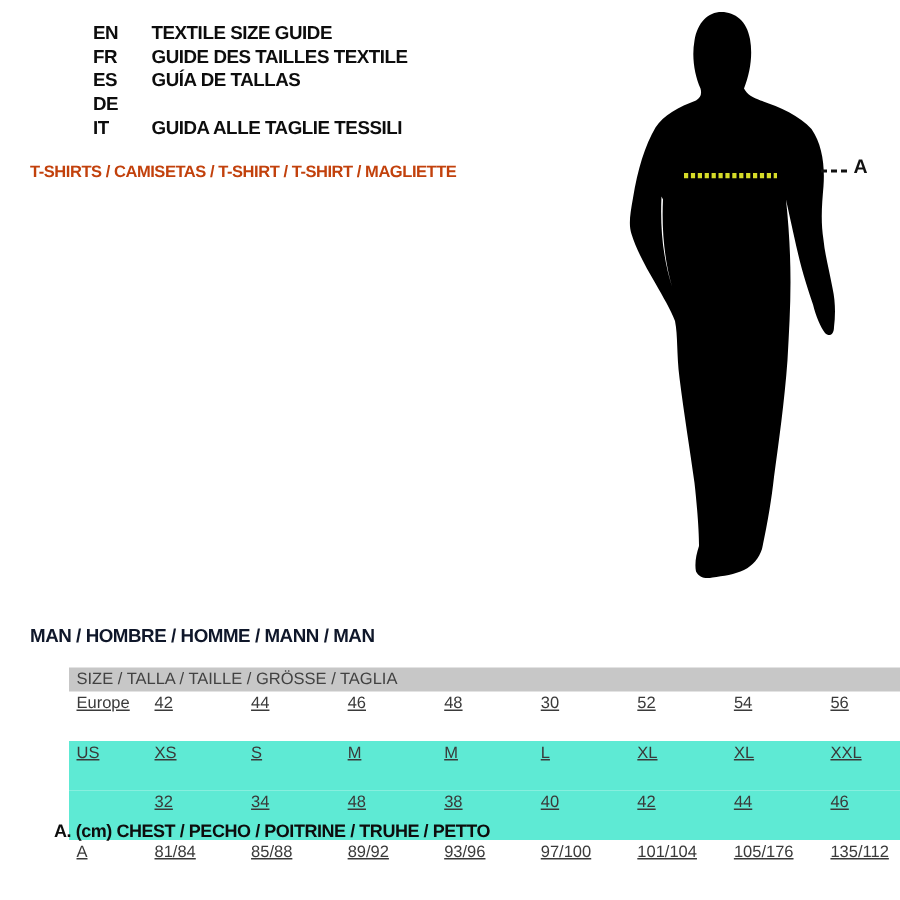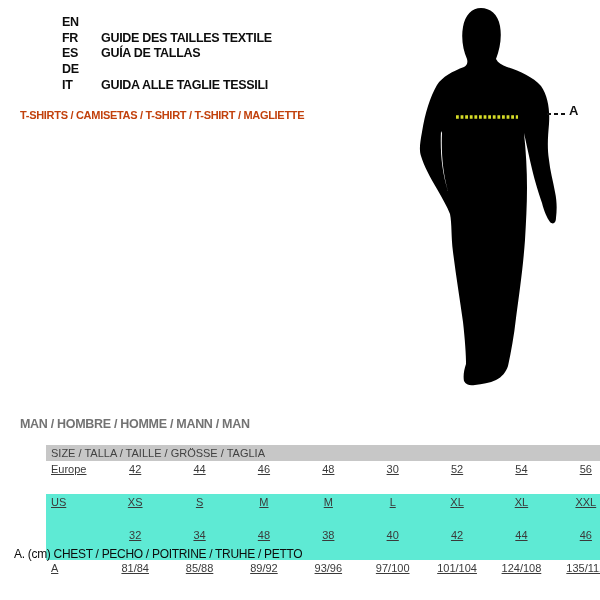--- a/index.html
+++ b/index.html
@@ -18,41 +18,42 @@
     font-size:11px;font-weight:700;letter-spacing:-0.3px;color:#c2410c;line-height:18.8px;text-align:right;}
   
   .figure-area{position:absolute;left:390px;top:0;width:210px;height:420px;}
   .figure-area svg{display:block;width:210px;height:420px;}
   .measure-dash{position:absolute;left:547px;top:113px;width:20px;height:2px;
     background:repeating-linear-gradient(90deg,#111 0 4px,transparent 4px 6.8px);}
   .measure-label{position:absolute;left:569px;top:103px;
     font-size:13px;font-weight:600;color:#111;}
   
   .section-title{position:absolute;left:20px;top:417px;
-    font-size:12.5px;font-weight:700;letter-spacing:-0.3px;color:#737373;}
+    font-size:12.5px;font-weight:700;letter-spacing:-0.3px;color:#0f172a;}
   
   .size-table{position:absolute;left:18px;top:445px;width:572px;font-size:11px;color:#3a3a3a;margin-left:28px;}
   .tbl-header{height:16px;line-height:16px;background:#c7c7c7;color:#424242;
     padding-left:5px;box-sizing:border-box;font-size:11px;}
   .tbl-row{display:flex;height:33px;line-height:16.5px;text-decoration:underline;}
   .tbl-row.shade{background:#5eead4;}
   .tbl-label{width:57px;padding-left:5px;box-sizing:border-box;text-align:left;}
-  .tbl-cell{flex:1;text-align:center;}
+  .tbl-cell{flex:1;}
   
-  .footnote{position:absolute;left:14px;top:547px;
-    font-size:12px;font-weight:400;letter-spacing:-0.3px;color:#0d0d0d;}
+  .footnote{position:absolute;left:36px;top:547px;
+    font-size:12px;font-weight:700;letter-spacing:-0.3px;color:#0d0d0d;}
 </style>
 </head>
 <body>
 
 <div class="page">
 
   <div class="lang-block">
     <div class="lang-row">
       <span class="lang-code">EN</span>
+      <span class="lang-text">TEXTILE SIZE GUIDE</span>
     </div>
     <div class="lang-row">
       <span class="lang-code">FR</span>
       <span class="lang-text">GUIDE DES TAILLES TEXTILE</span>
     </div>
     <div class="lang-row">
       <span class="lang-code">ES</span>
       <span class="lang-text">GUÍA DE TALLAS</span>
     </div>
     <div class="lang-row">
@@ -130,20 +131,20 @@
     </div>
 
     <div class="tbl-row">
       <span class="tbl-label">A</span>
       <span class="tbl-cell">81/84</span>
       <span class="tbl-cell">85/88</span>
       <span class="tbl-cell">89/92</span>
       <span class="tbl-cell">93/96</span>
       <span class="tbl-cell">97/100</span>
       <span class="tbl-cell">101/104</span>
-      <span class="tbl-cell">124/108</span>
+      <span class="tbl-cell">105/176</span>
       <span class="tbl-cell">135/112</span>
     </div>
   </div>
 
   <div class="footnote">A. (cm) CHEST / PECHO / POITRINE / TRUHE / PETTO</div>
 
 </div>
 
 </body></html>

